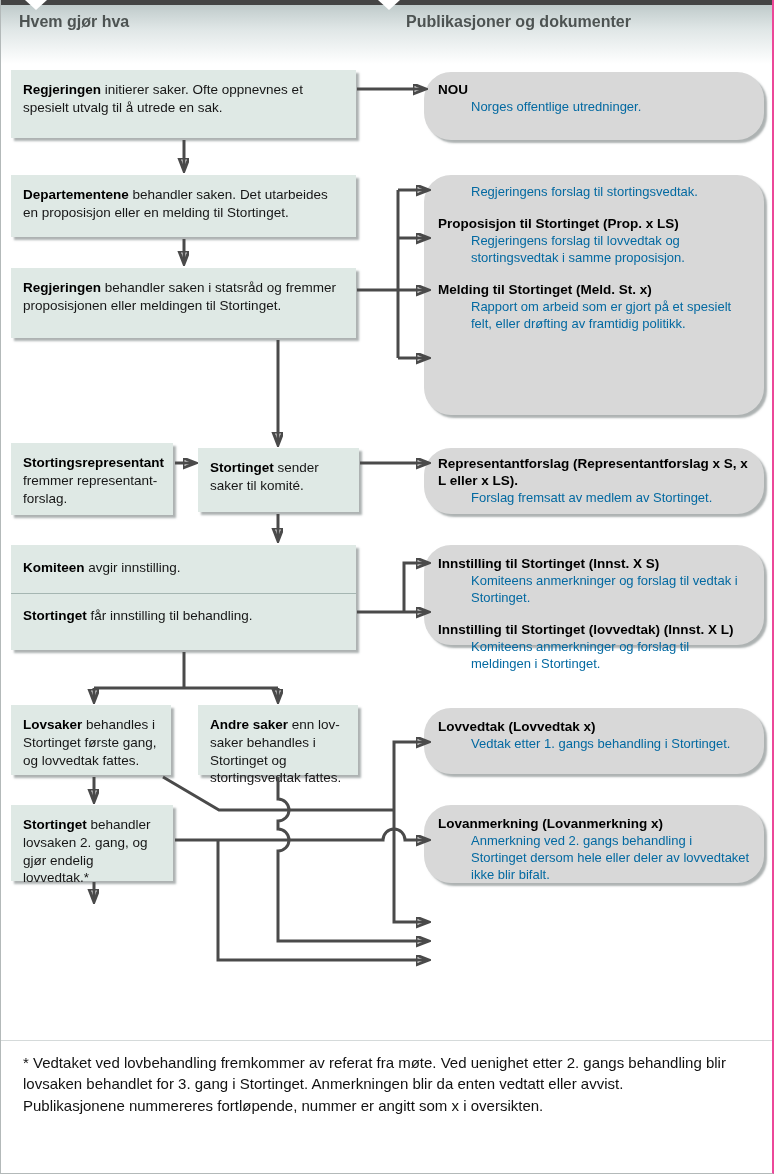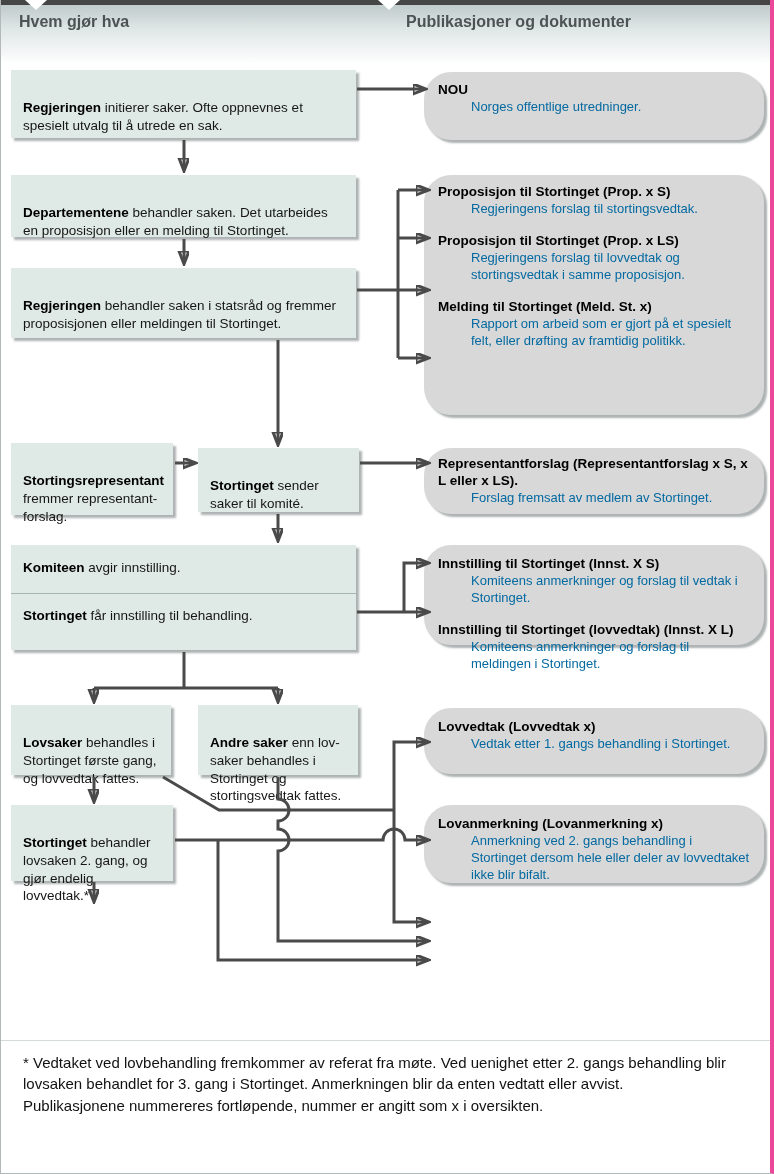--- a/index.html
+++ b/index.html
@@ -1,23 +1,23 @@
 <!DOCTYPE html>
 <html lang="no"><head>
 <meta charset="utf-8">
 <style>
   html,body{margin:0;padding:0;background:#fff;}
   body{font-family:"Liberation Sans","DejaVu Sans",sans-serif;}
   #stage{position:relative;width:774px;height:1174px;background:#fff;overflow:hidden;
-         border-left:1px solid #b3b9b9;border-right:4px solid #ec4899;border-bottom:1px solid #b3b9b9;box-sizing:border-box;}
+         border-left:1px solid #b3b9b9;border-right:2px solid #ec4899;border-bottom:1px solid #b3b9b9;box-sizing:border-box;}
   .topbar{position:absolute;left:0;top:0;width:774px;height:5px;background:#454545;z-index:3;}
   .notch{position:absolute;top:0;width:0;height:0;border-left:11px solid transparent;border-right:11px solid transparent;border-top:10px solid #ffffff;z-index:4;}
   .headerband{position:absolute;left:0;top:0;width:774px;height:64px;background:linear-gradient(#b9c5c5 0%,#dfe6e6 45%,#ffffff 100%);z-index:0;}
   .htitle{position:absolute;top:13px;font-size:16px;font-weight:bold;color:#4d5352;z-index:2;}
-  .box{position:absolute;box-sizing:border-box;padding:29px 12px;font-size:13.5px;line-height:1.32;color:#161616;
+  .box{position:absolute;box-sizing:border-box;padding:11px 12px;font-size:13.5px;line-height:1.32;color:#161616;
        box-shadow:3px 3px 2px rgba(105,115,115,.55);z-index:1;}
   .lbox{background:#dfe9e5;}
   .rbox{background:#d8d8d8;border-radius:27px;}
   .box b{font-weight:bold;color:#000;}
   .rtitle{font-weight:bold;color:#000;font-size:13.5px;line-height:17px;}
   .rdesc{font-size:13px;line-height:17px;color:#0369a1;margin-left:33px;}
   .rentry{margin-bottom:15px;}
   .rentry:last-child{margin-bottom:0;}
   .divider{border-bottom:1px solid #a5b6b2;}
   svg.wires{position:absolute;left:0;top:0;z-index:2;pointer-events:none;}
@@ -80,21 +80,20 @@
   </div>
 
 
   <div class="box rbox" style="left:423px;top:72px;width:340px;height:68px;padding:9px 14px">
     <div class="rtitle">NOU</div>
     <div class="rdesc">Norges offentlige utredninger.</div>
   </div>
 
   <div class="box rbox" style="left:423px;top:175px;width:340px;height:240px;padding:8px 14px">
     <div class="rentry">
-      <div class="rtitle">Proposisjon til Stortinget (Prop. x S)</div>
       <div class="rdesc">Regjeringens forslag til stortingsvedtak.</div>
     </div>
     <div class="rentry">
       <div class="rtitle">Proposisjon til Stortinget (Prop. x LS)</div>
       <div class="rdesc">Regjeringens forslag til lovvedtak og stortingsvedtak i samme proposisjon.</div>
     </div>
     <div class="rentry">
       <div class="rtitle">Melding til Stortinget (Meld. St. x)</div>
       <div class="rdesc">Rapport om arbeid som er gjort på et spesielt felt, eller drøfting av framtidig politikk.</div>
     </div>

